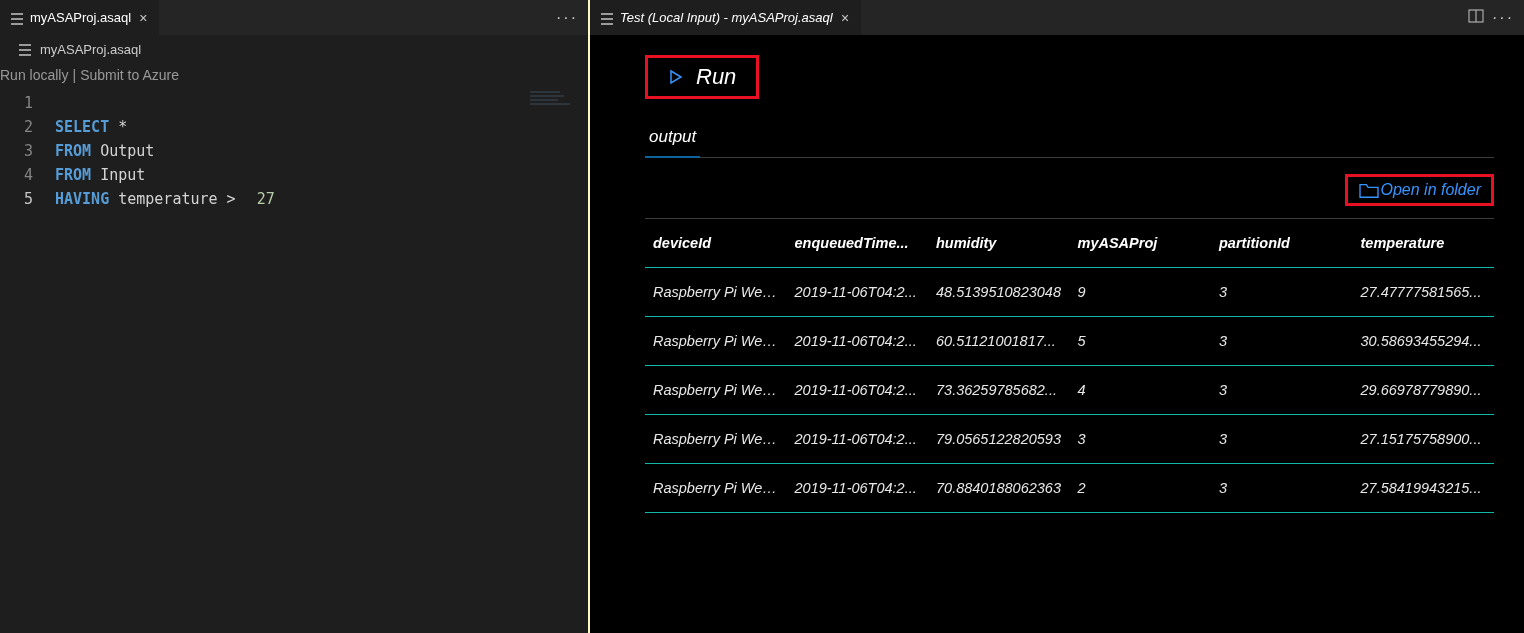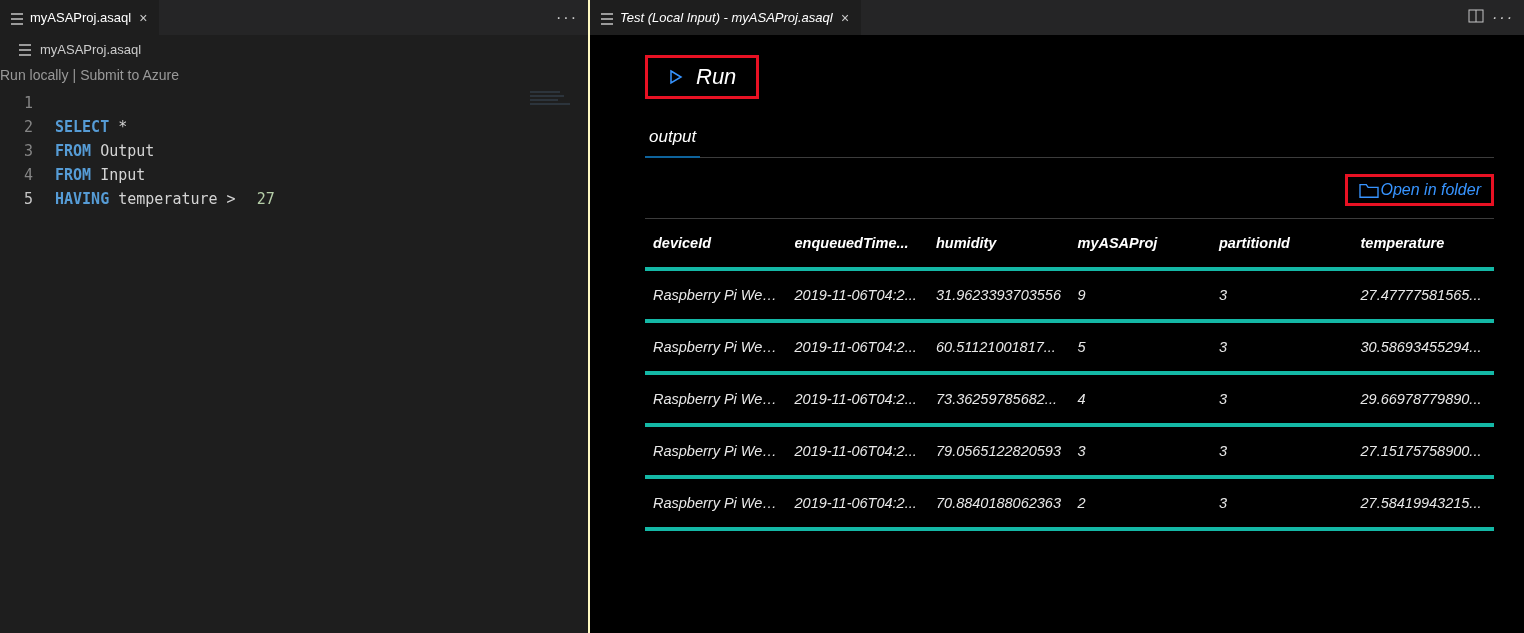--- a/index.html
+++ b/index.html
@@ -76,21 +76,21 @@
   .open-folder {
     display: flex; align-items: center; 
     color: #3794ff; font-size: 16px;
     border: 3px solid #e81123; padding: 4px 10px;
   }
   .open-folder svg { width: 22px; height: 18px; }
 
   table { width: 100%; border-collapse: collapse; table-layout: fixed; }
   th, td {
     text-align: left; padding: 16px 8px; font-size: 14.5px;
-    border-bottom: 4px solid #14b8a6;
+    border-bottom: 1px solid #14b8a6;
     white-space: nowrap; overflow: hidden; text-overflow: ellipsis;
     color: #e8e8e8;
   }
   th { color: #ffffff; font-weight: 600; border-top: 1px solid #3c3c3c; }
   .list-icon { display:inline-block; width:14px; }
   .list-icon svg { width:14px; height:12px; vertical-align:middle; }
 </style>
 </head>
 <body>
 
@@ -206,21 +206,21 @@
             <th>humidity</th>
             <th>myASAProj</th>
             <th>partitionId</th>
             <th>temperature</th>
           </tr>
         </thead>
       <tbody id="tbody">
           <tr>
             <td>Raspberry Pi Web ...</td>
             <td>2019-11-06T04:2...</td>
-            <td>31.9623393703556</td>
+            <td>48.5139510823048</td>
             <td>9</td>
             <td>3</td>
             <td>27.47777581565...</td>
           </tr>
           <tr>
             <td>Raspberry Pi Web ...</td>
             <td>2019-11-06T04:2...</td>
             <td>60.51121001817...</td>
             <td>5</td>
             <td>3</td>

